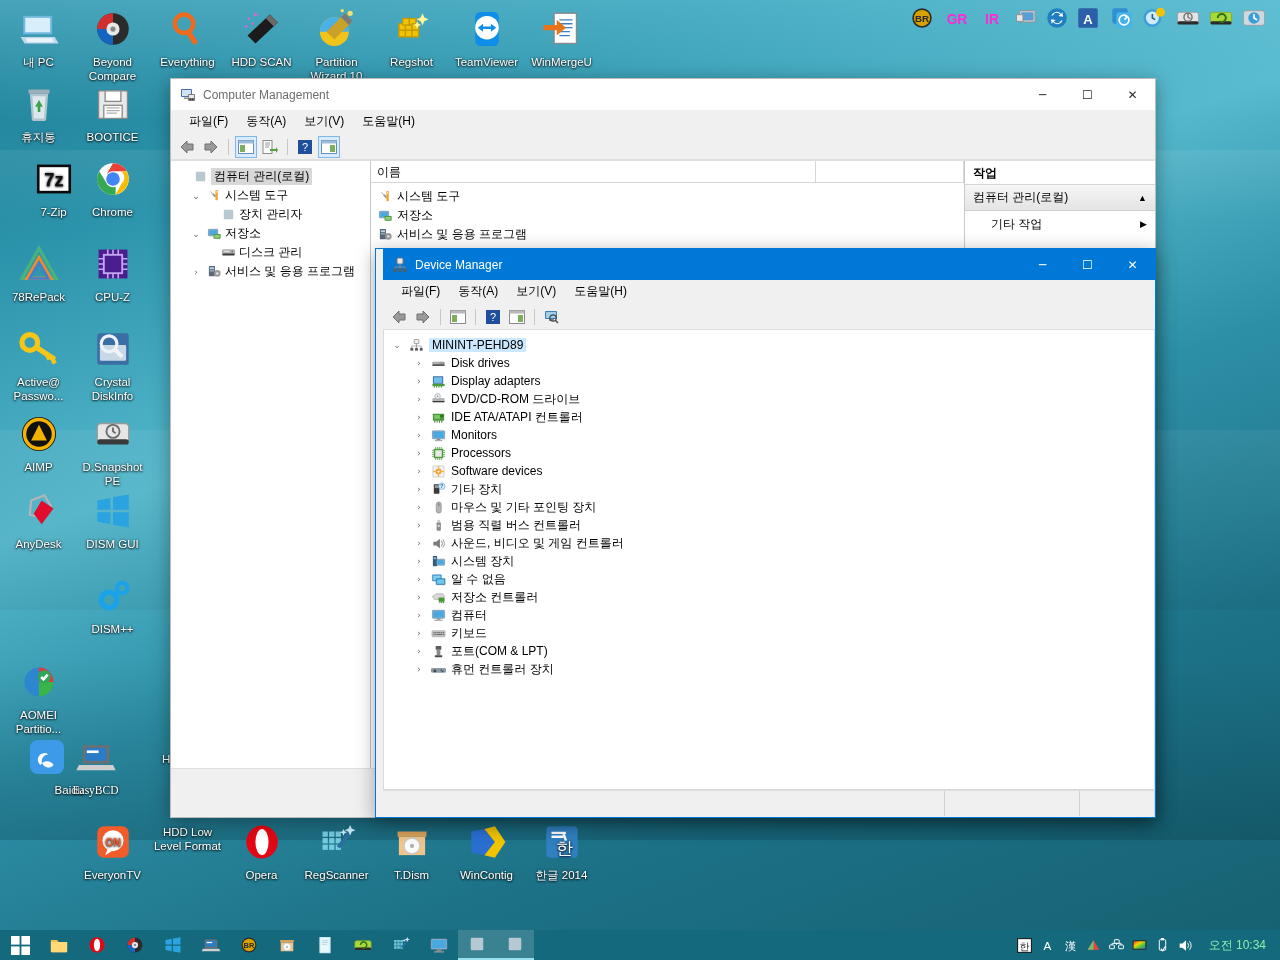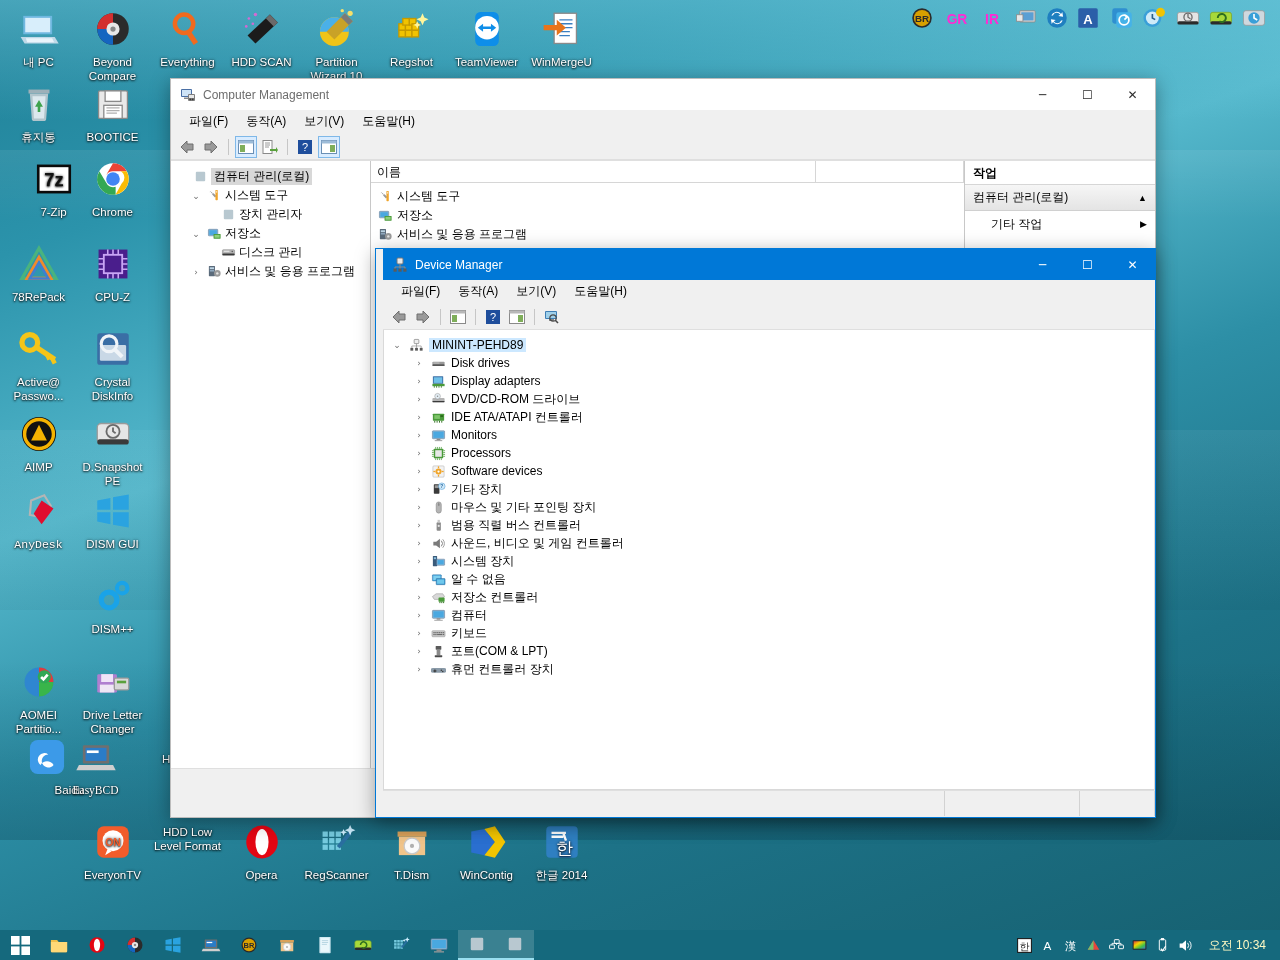--- a/index.html
+++ b/index.html
@@ -113,21 +113,21 @@
              background: #15697d; display: flex; align-items: center; }
   .tb-start { width: 40px; height: 30px; display: flex; align-items: center;
               justify-content: center; }
   .tb-item { width: 38px; height: 30px; display: flex; align-items: center;
              justify-content: center; font-size: 15px; }
   .tb-item.run { background: rgba(255,255,255,.16); border-bottom: 2px solid #9adff0; }
   .tb-spacer { flex: 1 1 auto; }
   .tray { display: flex; align-items: center; height: 30px; padding-right: 6px; gap: 1px; }
   .tray .ti { width: 22px; height: 30px; display: flex; align-items: center;
               justify-content: center; color: #fff; font-size: 13px; }
-  .tray .clock { color: #fef9c3; font-size: 12px; padding: 0 8px 0 6px; }
+  .tray .clock { color: #86efac; font-size: 12px; padding: 0 8px 0 6px; }
 
   
   .trshort { position: absolute; top: 4px; width: 32px; text-align: center; }
   .trshort .g { width: 28px; height: 28px; margin: 0 auto; display: flex;
                 align-items: center; justify-content: center; font-size: 17px; }
 </style>
 </head>
 <body>
 
 <div class="wp-band wp1"></div>
@@ -191,21 +191,21 @@
     <div class="dicon" style="left: 1px; top: 410px;">
       <span class="glyph">
         <svg width="42" height="42" viewBox="0 0 32 32">
           <circle cx="16" cy="16" r="13" fill="#111"></circle>
           <circle cx="16" cy="16" r="11" fill="none" stroke="#f5b301" stroke-width="2.6"></circle>
           <path d="M16 9 L22 21 H10 Z" fill="#f5b301"></path>
         </svg>
       </span>
       <span class="lbl">AIMP</span>
     </div>
-    <div class="dicon" style="left: 1px; top: 487px; font-family: Liberation Mono, monospace;">
+    <div class="dicon" style="left: 1px; top: 487px;">
       <span class="glyph">
         <svg width="42" height="42" viewBox="0 0 32 32">
           <path d="M10 8 L20 4 L25 12 L20 21 L9 19 Z" fill="none" stroke="#b5b5b5" stroke-width="1.6"></path>
           <path d="M18 8 L27 14 L18 26 L12 18 Z" fill="#e00d2e"></path>
         </svg>
       </span>
       <span class="lbl">AnyDesk</span>
     </div>
     <div class="dicon" style="left: 1px; top: 658px;">
       <span class="glyph">
@@ -309,32 +309,20 @@
       <span class="lbl">DISM GUI</span>
     </div>
     <div class="dicon" style="left: 75px; top: 572px;">
       <span class="glyph">
         <svg width="42" height="42" viewBox="0 0 32 32">
           <circle cx="13" cy="19" r="6" fill="none" stroke="#1aa3e8" stroke-width="4"></circle>
           <circle cx="23" cy="10" r="4" fill="none" stroke="#1aa3e8" stroke-width="3.2"></circle>
         </svg>
       </span>
       <span class="lbl">DISM++</span>
-    </div>
-    <div class="dicon" style="left: 75px; top: 658px;">
-      <span class="glyph">
-        <svg width="42" height="42" viewBox="0 0 32 32">
-          <rect x="4" y="10" width="15" height="14" rx="1" fill="#b07fd0"></rect>
-          <rect x="7" y="10" width="9" height="6" fill="#f0e4f8"></rect>
-          <rect x="6" y="18" width="11" height="6" fill="#efe6f5"></rect>
-          <rect x="17" y="13" width="11" height="9" rx="1" fill="#d8d8d8" stroke="#9a9a9a"></rect>
-          <rect x="19" y="15" width="7" height="2" fill="#5aa13c"></rect>
-        </svg>
-      </span>
-      <span class="lbl">Drive Letter Changer</span>
     </div>
     <div class="dicon" style="left: 58px; top: 733px; font-family: Liberation Serif, serif;">
       <span class="glyph">
         <svg width="42" height="42" viewBox="0 0 32 32">
           <rect x="6" y="7" width="20" height="14" rx="1" fill="#6f6f6f"></rect>
           <rect x="8" y="9" width="16" height="10" fill="#2a7cc7"></rect>
           <path d="M3 22h26l2 4H1z" fill="#cfcfcf"></path>
           <rect x="9" y="11" width="9" height="2" fill="#fff"></rect>
         </svg>
       </span>

